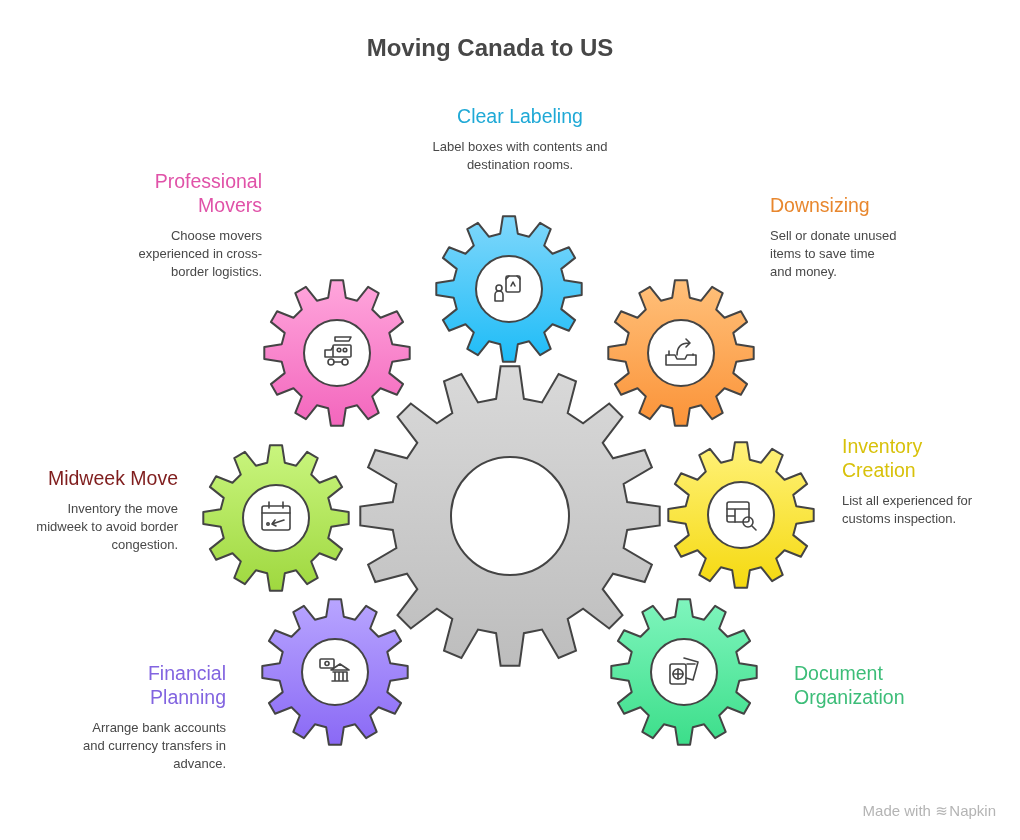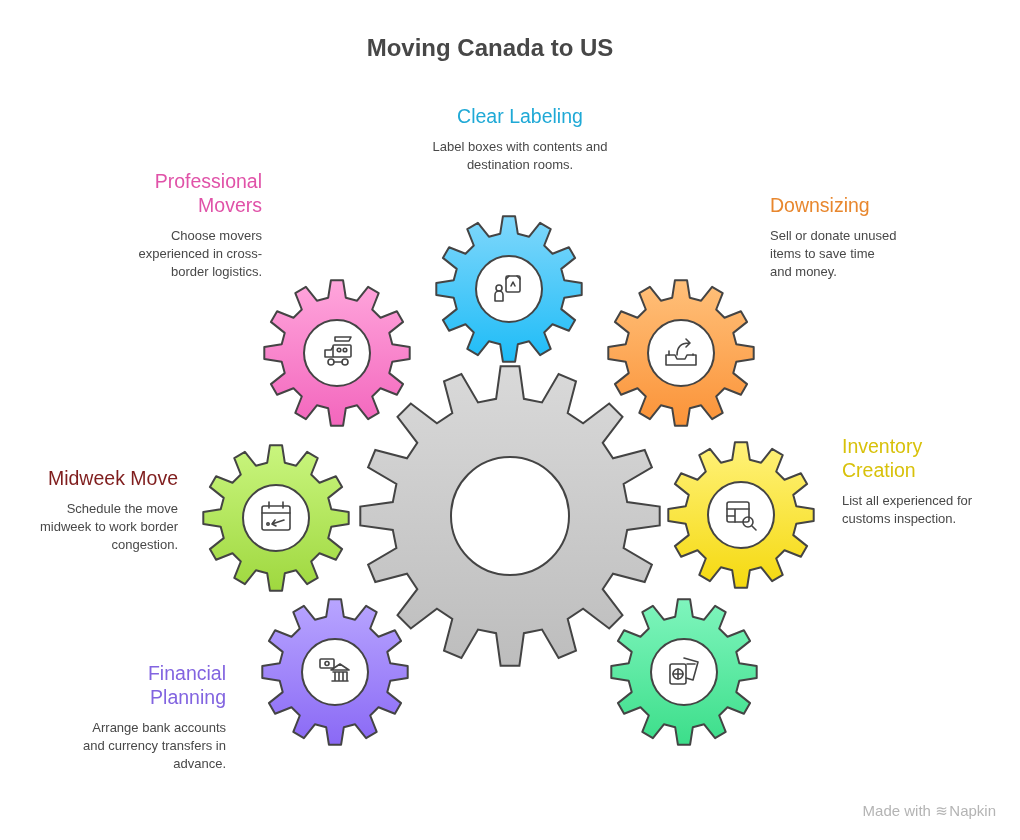--- a/index.html
+++ b/index.html
@@ -141,28 +141,29 @@
     </div>
     <div class="block left" style="left: 758px; top: 193px; width: 130px; margin-left: 12px;">
       <div class="head" style="color:#e8872e">Downsizing</div>
                  <div class="desc">Sell or donate unused items to save time and money.</div>
     </div>
     <div class="block left" style="left: 842px; top: 434px; width: 140px;">
       <div class="head" style="color:#d8c10a">Inventory Creation</div>
                  <div class="desc">List all experienced for customs inspection.</div>
     </div>
     <div class="block left" style="left: 794px; top: 661px; width: 140px;">
+      <div class="head" style="color:#3cbd78">Document Organization</div>
     </div>
     <div class="block right" style="left: 76px; top: 661px; width: 150px;">
       <div class="head" style="color:#8264e0">Financial Planning</div>
                  <div class="desc">Arrange bank accounts and currency transfers in advance.</div>
     </div>
     <div class="block right" style="left: 28px; top: 466px; width: 150px;">
       <div class="head" style="color:#7f1d1d">Midweek Move</div>
-                 <div class="desc">Schedule the move midweek to work border congestion.</div>
+                 <div class="desc">Inventory the move midweek to avoid border congestion.</div>
     </div>
     <div class="block right" style="left: 132px; top: 169px; width: 130px;">
       <div class="head" style="color:#e052a8">Professional Movers</div>
                  <div class="desc">Choose movers experienced in cross-border logistics.</div>
     </div>
   </div>
 
 <div class="footer">
   <span>Made with</span>
   <span style="display:inline-block;width:10px;">≋</span>

